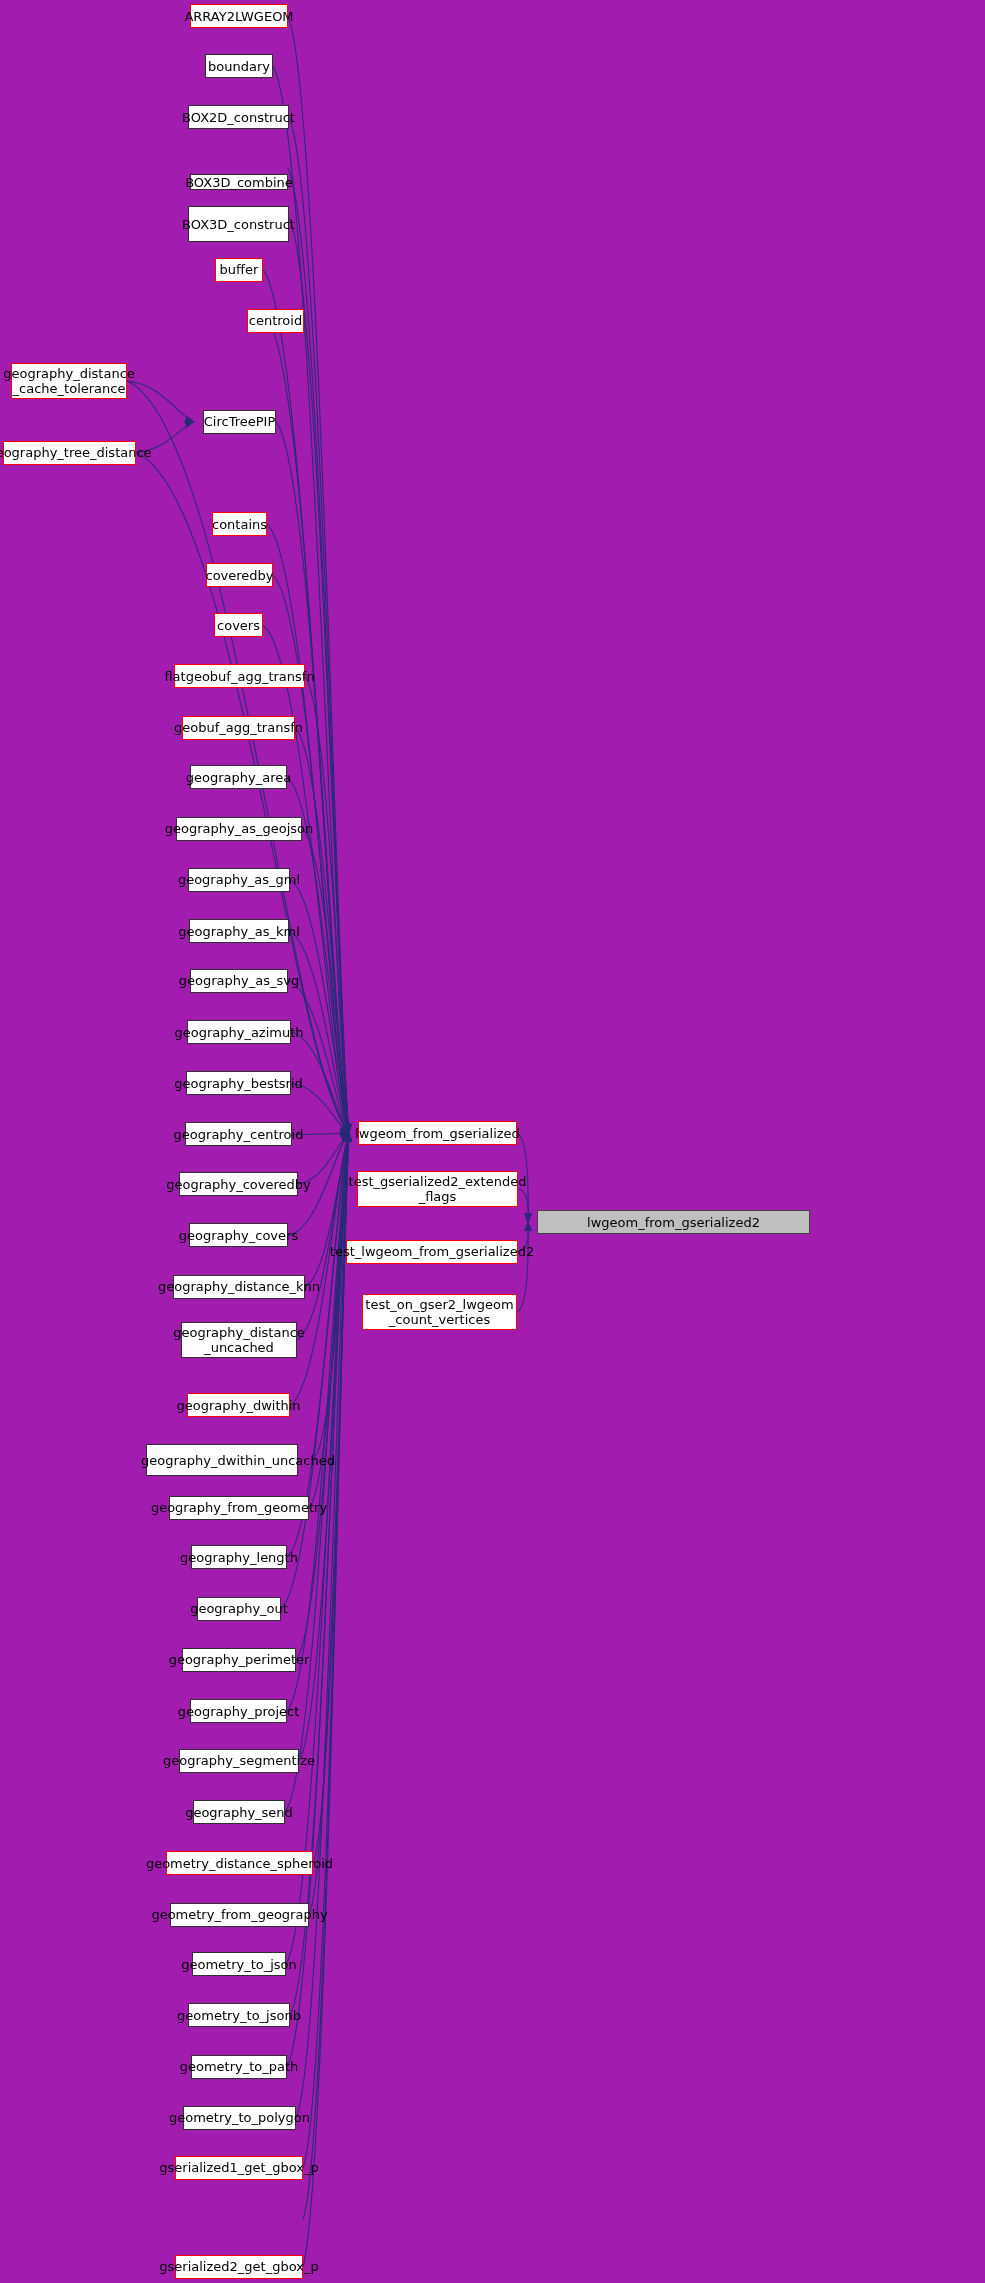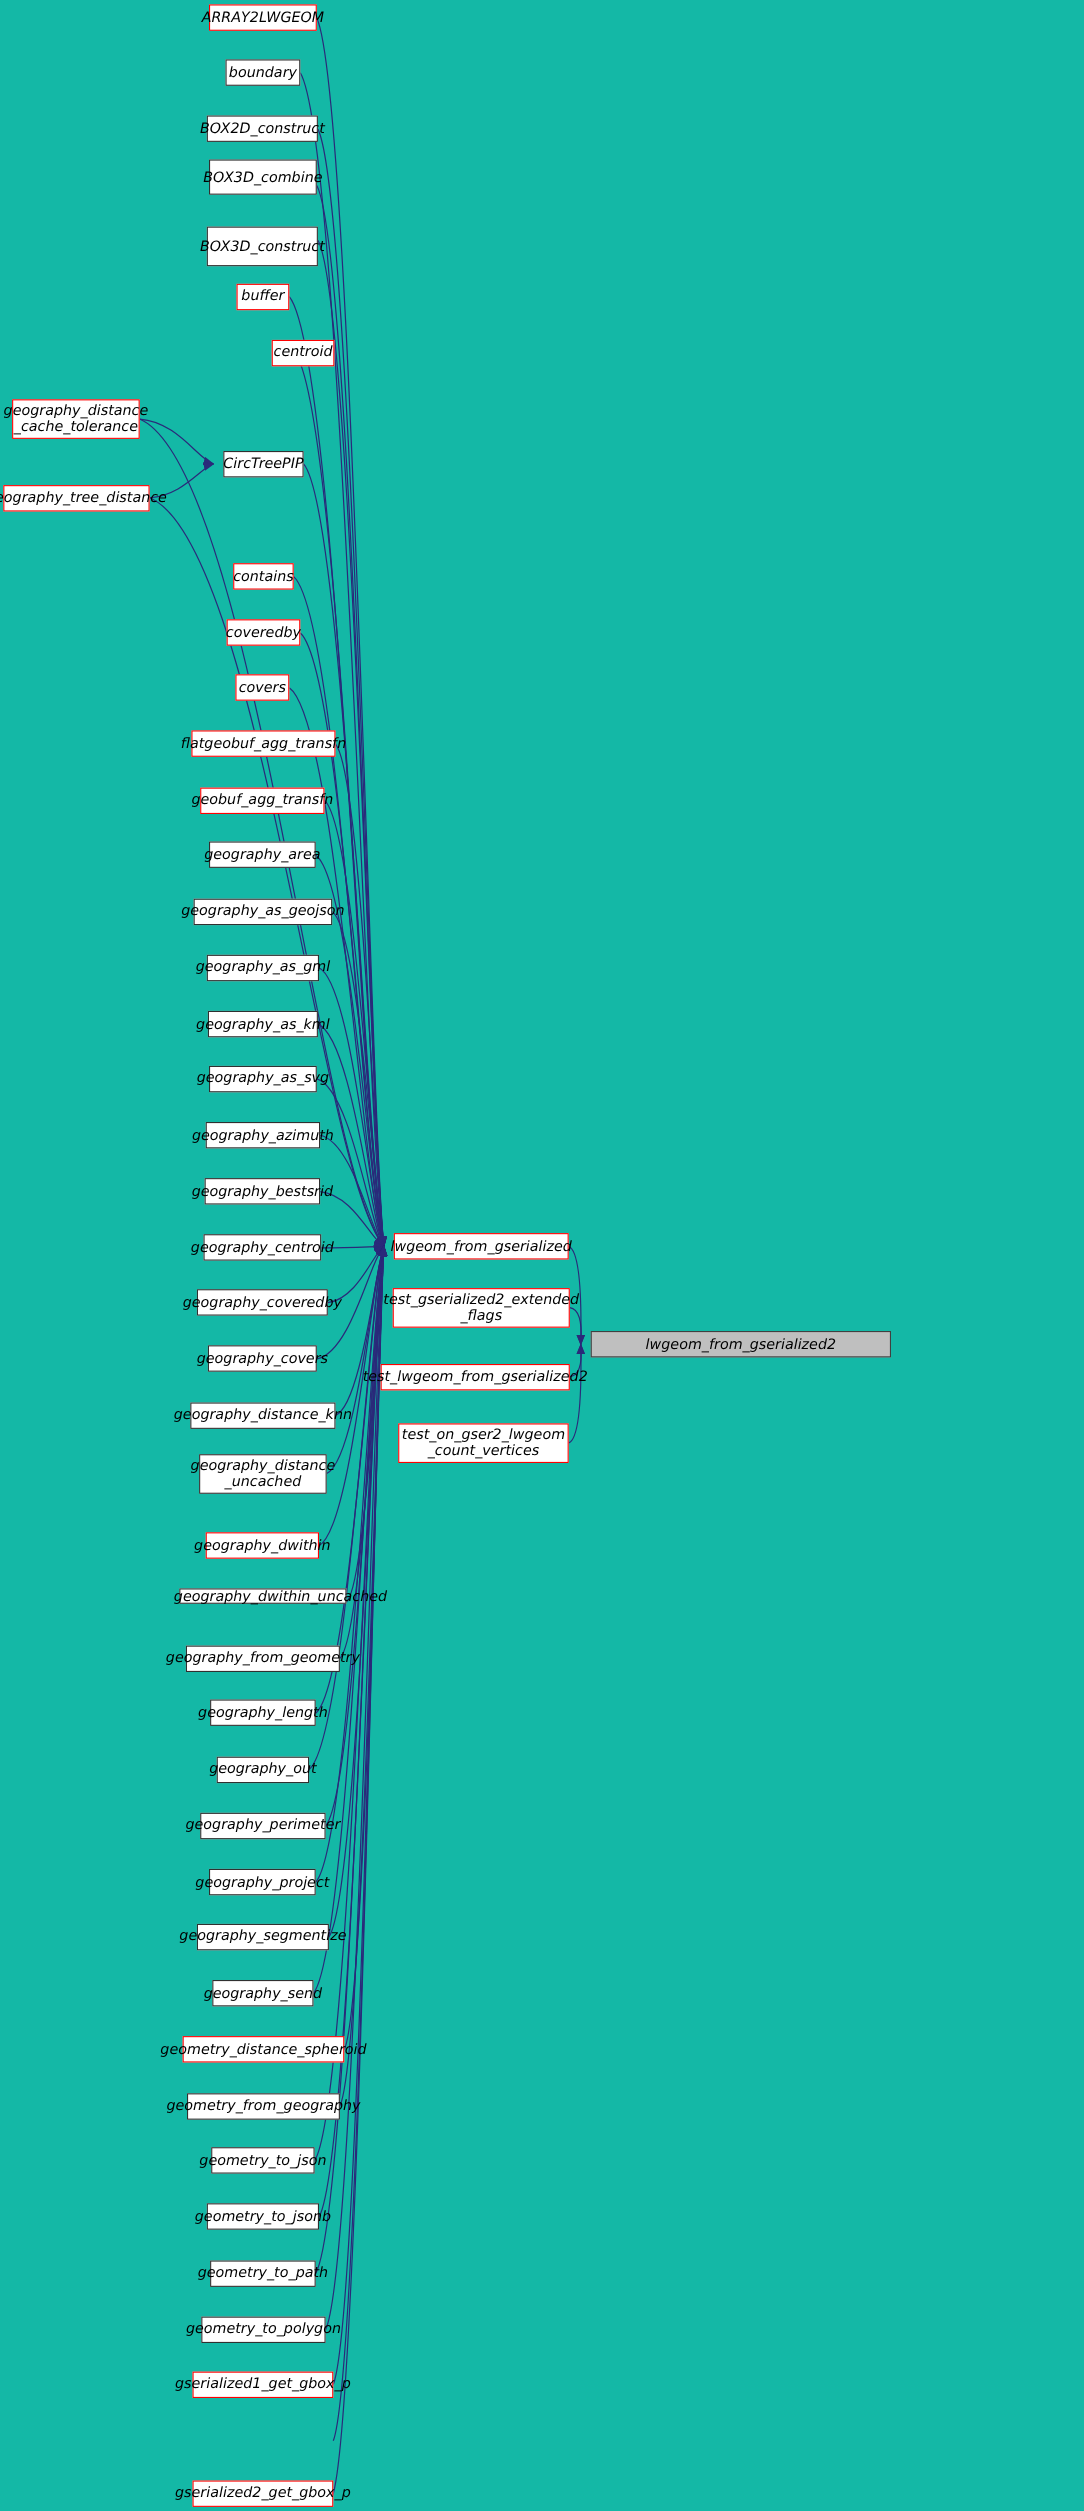--- a/index.html
+++ b/index.html
@@ -7,23 +7,22 @@
     padding: 0;
     background: #ffffff;
   }
   body {
     font-family: "DejaVu Sans", "Liberation Sans", sans-serif;
   }
   #graph {
     position: relative;
     width: 985px;
     height: 2283px;
-    background: #14b8a6;
+    background: #a21caf;
     overflow: hidden;
-    font-style: italic;
   }
   #edges {
     position: absolute;
     left: 0;
     top: 0;
     width: 985px;
     height: 2283px;
     pointer-events: none;
   }
   .node {
@@ -110,21 +109,21 @@
       <path d="M302,2270.121153846154 C327.2,2201.894576923077 341.2,1246.7224999999999 349,1133.0115384615383" fill="none" stroke="#2a2a7a" stroke-width="1.1" marker-end="url(#ah)"></path>
       <path d="M517,1133.0115384615383 C530.5,1138.3678076923075 528,1213.3555769230768 528,1222.2826923076923" fill="none" stroke="#2a2a7a" stroke-width="1.1" marker-end="url(#ah)"></path>
       <path d="M518,1188.7692307692307 C531.5,1190.7800384615384 528,1218.931346153846 528,1222.2826923076923" fill="none" stroke="#2a2a7a" stroke-width="1.1" marker-end="url(#ah)"></path>
       <path d="M518,1251.551923076923 C531.5,1249.795769230769 528,1225.2096153846153 528,1222.2826923076923" fill="none" stroke="#2a2a7a" stroke-width="1.1" marker-end="url(#ah)"></path>
       <path d="M517,1311.6999999999998 C530.5,1306.3349615384614 528,1231.2244230769231 528,1222.2826923076923" fill="none" stroke="#2a2a7a" stroke-width="1.1" marker-end="url(#ah)"></path>
     </svg>
   <div id="node-layer">
       <div class="node red" style="left: 190px; top: 4.39038px; width: 98px; height: 24px;">ARRAY2LWGEOM</div>
       <div class="node" style="left: 205px; top: 54.1481px; width: 68px; height: 24px;">boundary</div>
       <div class="node" style="left: 188px; top: 105.369px; width: 101px; height: 24px;">BOX2D_construct</div>
-      <div class="node" style="left: 190px; top: 145px; width: 98px; height: 32px;">BOX3D_combine</div>
+      <div class="node" style="left: 190px; top: 174px; width: 98px; height: 16px;">BOX3D_combine</div>
       <div class="node" style="left: 188px; top: 206.348px; width: 101px; height: 36px;">BOX3D_construct</div>
       <div class="node red" style="left: 215px; top: 257.569px; width: 48px; height: 24px;">buffer</div>
       <div class="node red" style="left: 211px; top: 308.79px; width: 57px; height: 24px; margin-left: 36px;">centroid</div>
       <div class="node red" style="left: 11px; top: 362.938px; width: 116px; height: 36px;">geography_distance
 _cache_tolerance</div>
       <div class="node" style="left: 203px; top: 409.769px; width: 73px; height: 24px;">CircTreePIP</div>
       <div class="node red" style="left: 3px; top: 440.502px; width: 133px; height: 24px;">geography_tree_distance</div>
       <div class="node red" style="left: 212px; top: 512.212px; width: 55px; height: 24px;">contains</div>
       <div class="node red" style="left: 206px; top: 563.433px; width: 67px; height: 24px;">coveredby</div>
       <div class="node red" style="left: 214px; top: 613.19px; width: 49px; height: 24px;">covers</div>
@@ -137,21 +136,21 @@
       <div class="node" style="left: 190px; top: 968.812px; width: 98px; height: 24px;">geography_as_svg</div>
       <div class="node" style="left: 187px; top: 1020.03px; width: 104px; height: 24px;">geography_azimuth</div>
       <div class="node" style="left: 186px; top: 1071.25px; width: 105px; height: 24px;">geography_bestsrid</div>
       <div class="node" style="left: 185px; top: 1122.47px; width: 107px; height: 24px;">geography_centroid</div>
       <div class="node" style="left: 179px; top: 1172.23px; width: 119px; height: 24px;">geography_coveredby</div>
       <div class="node" style="left: 189px; top: 1223.45px; width: 99px; height: 24px;">geography_covers</div>
       <div class="node" style="left: 173px; top: 1274.67px; width: 132px; height: 24px;">geography_distance_knn</div>
       <div class="node" style="left: 181px; top: 1321.51px; width: 116px; height: 36px;">geography_distance
 _uncached</div>
       <div class="node red" style="left: 187px; top: 1393.22px; width: 103px; height: 24px;">geography_dwithin</div>
-      <div class="node" style="left: 163px; top: 1444.44px; width: 152px; height: 14px; padding-left: 36px;">geography_dwithin_uncached</div>
+      <div class="node" style="left: 146px; top: 1444.44px; width: 152px; height: 32px; padding-left: 36px;">geography_dwithin_uncached</div>
       <div class="node" style="left: 169px; top: 1495.66px; width: 140px; height: 24px;">geography_from_geometry</div>
       <div class="node" style="left: 191px; top: 1545.42px; width: 96px; height: 24px;">geography_length</div>
       <div class="node" style="left: 197px; top: 1596.64px; width: 84px; height: 24px;">geography_out</div>
       <div class="node" style="left: 182px; top: 1647.86px; width: 114px; height: 24px;">geography_perimeter</div>
       <div class="node" style="left: 190px; top: 1699.08px; width: 97px; height: 24px;">geography_project</div>
       <div class="node" style="left: 179px; top: 1748.84px; width: 120px; height: 24px;">geography_segmentize</div>
       <div class="node" style="left: 193px; top: 1800.06px; width: 92px; height: 24px;">geography_send</div>
       <div class="node red" style="left: 166px; top: 1851.28px; width: 147px; height: 24px;">geometry_distance_spheroid</div>
       <div class="node" style="left: 170px; top: 1902.5px; width: 139px; height: 24px;">geometry_from_geography</div>
       <div class="node" style="left: 192px; top: 1952.26px; width: 94px; height: 24px;">geometry_to_json</div>

